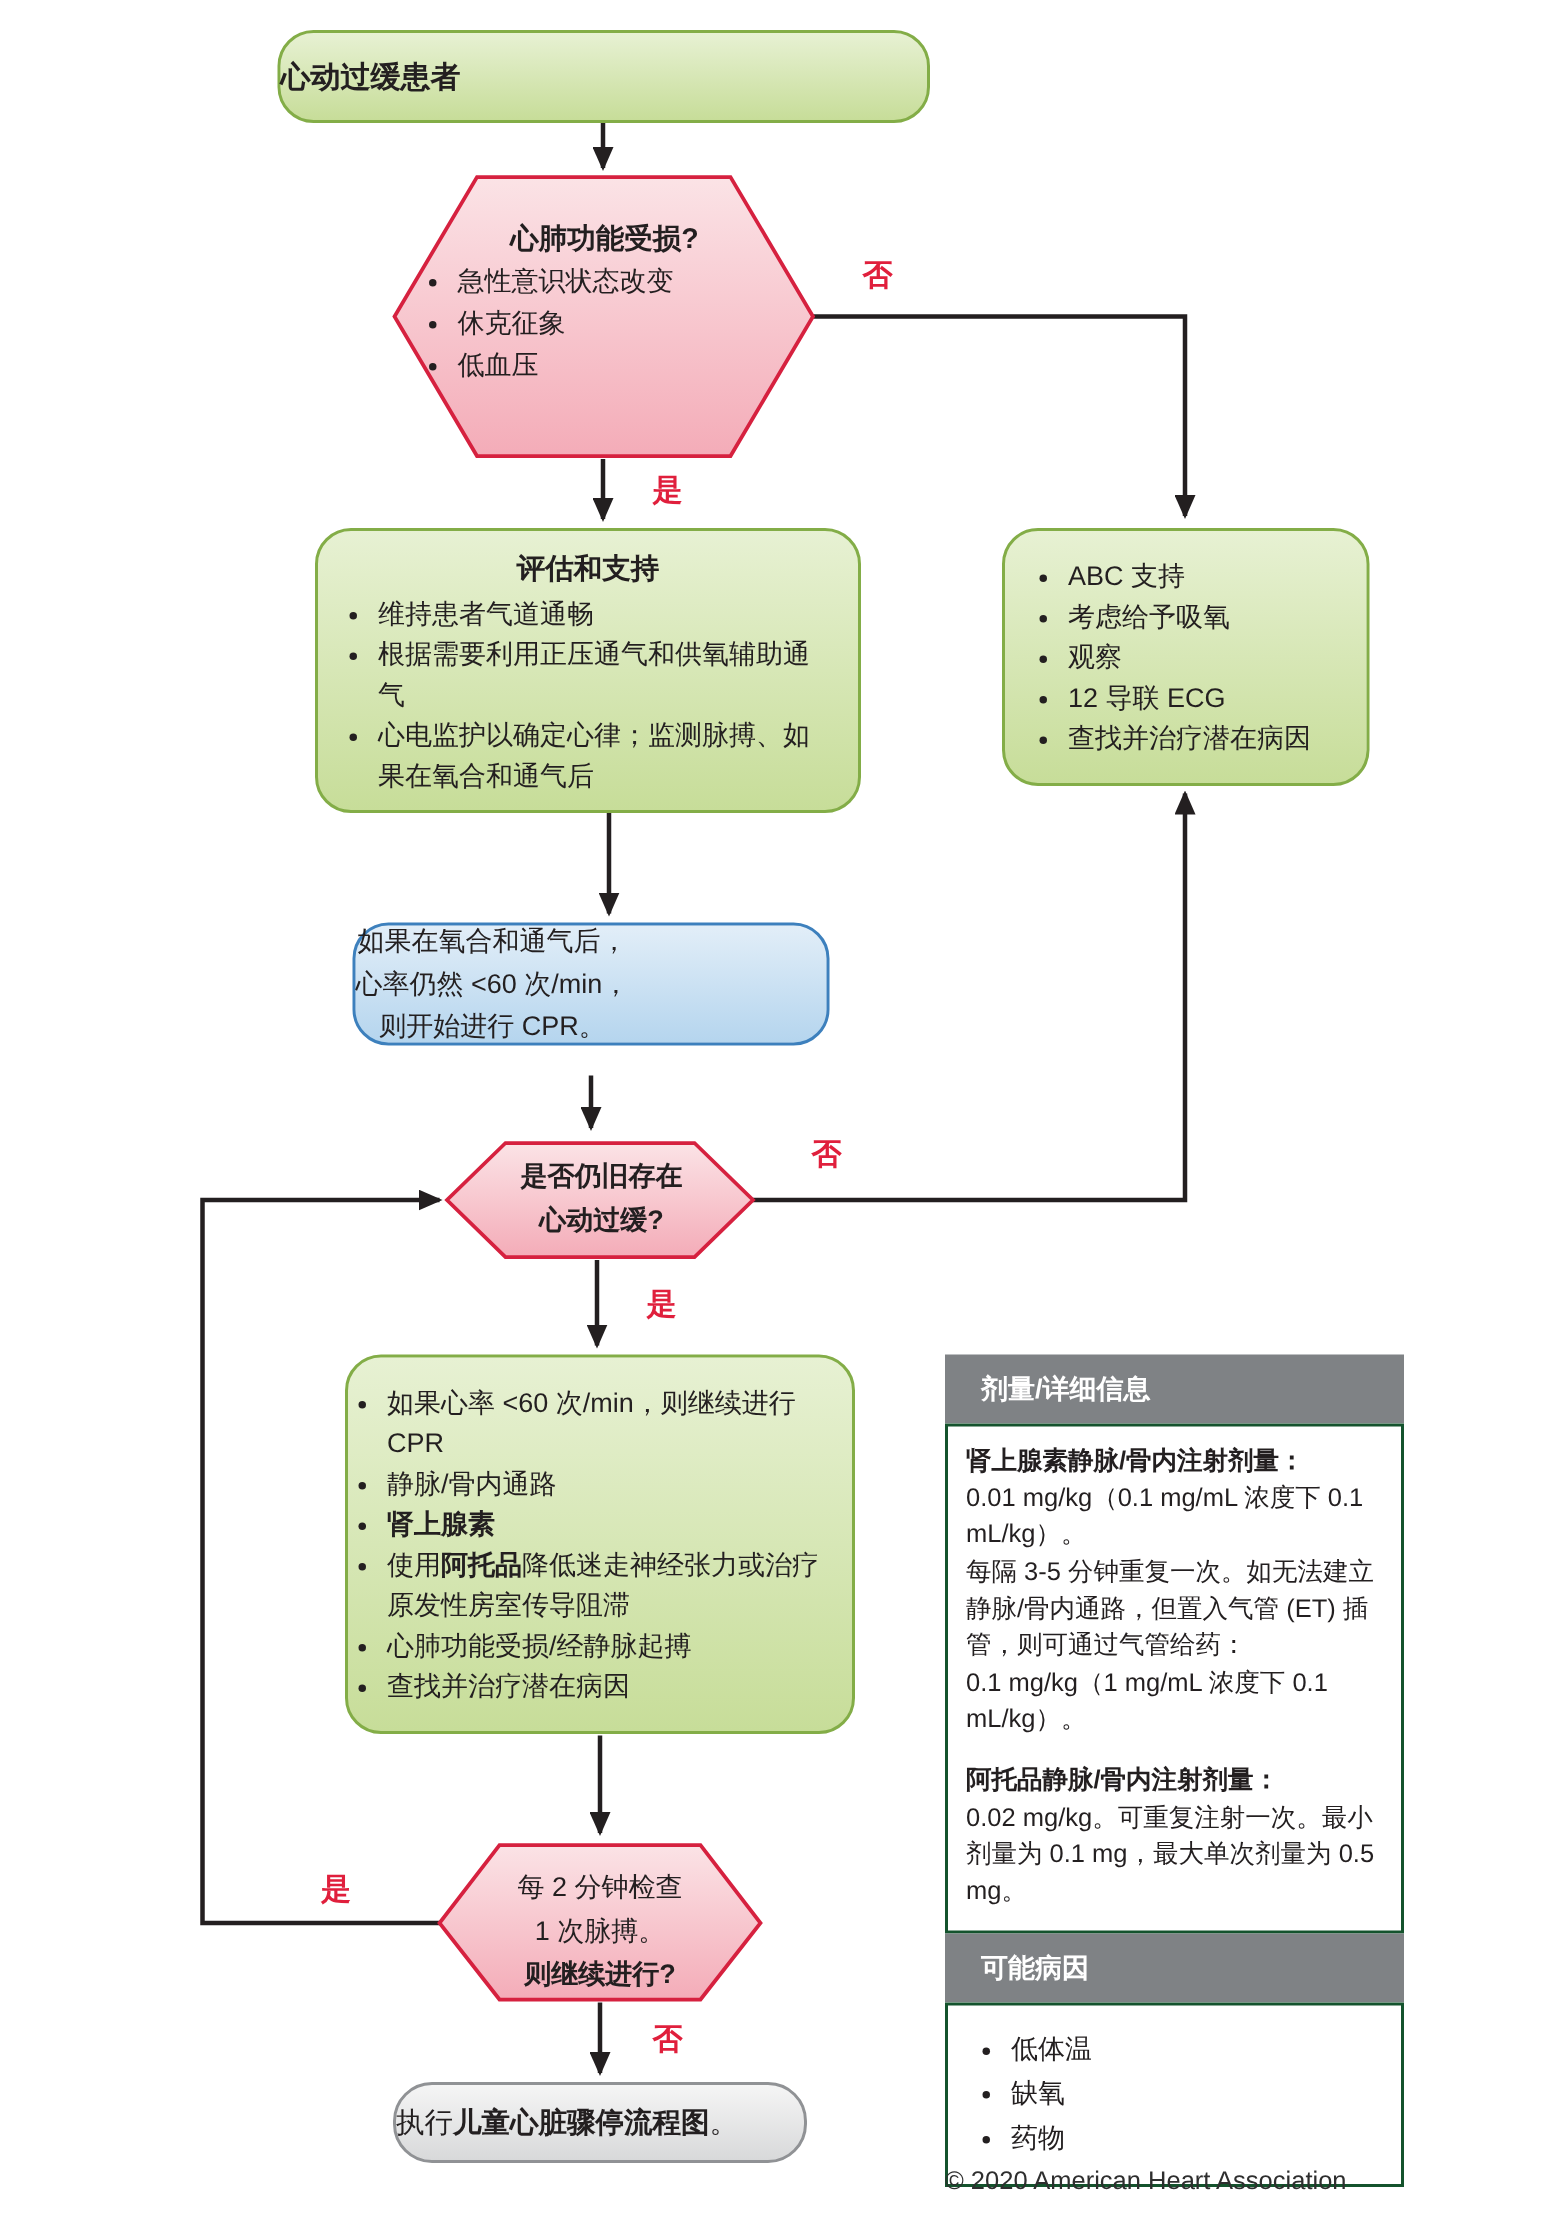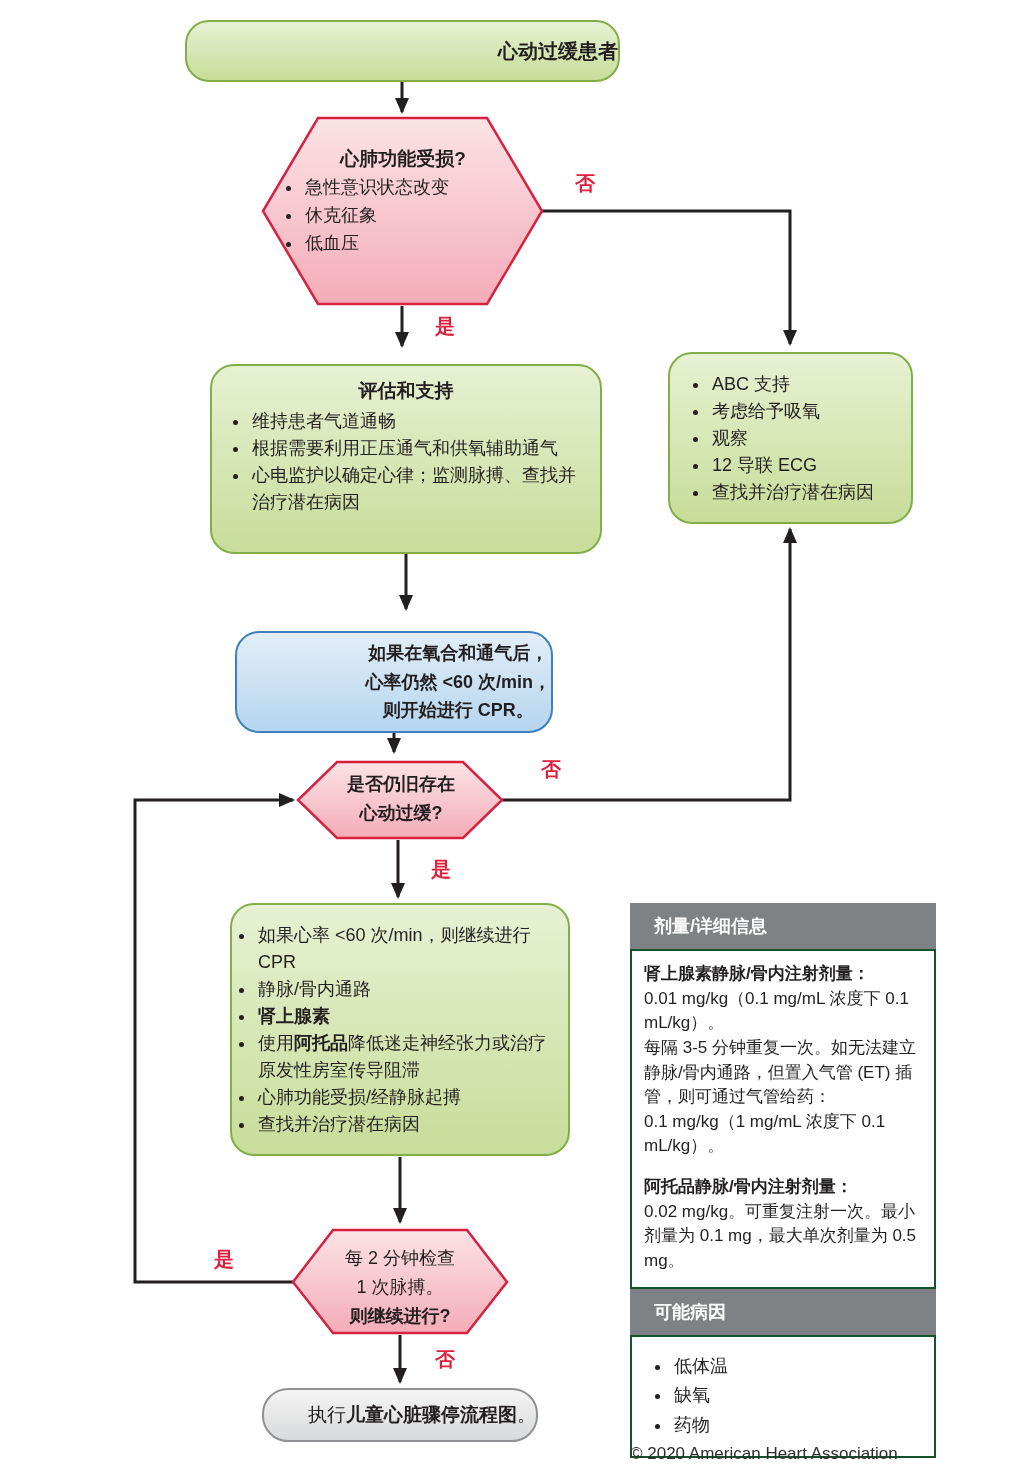--- a/index.html
+++ b/index.html
@@ -15,21 +15,21 @@
     border:2px solid #83ad47; border-radius:24px;
   }
   .blue {
     background:linear-gradient(180deg,#e2eef8 0%,#b5d5ee 100%);
     border:2px solid #3d80bd; border-radius:24px;
   }
   .grayb {
     background:linear-gradient(180deg,#f5f5f5 0%,#d8d9da 100%);
     border:2px solid #909295; border-radius:26px;
   }
-  .center-flex { display:flex; align-items:center; justify-content:flex-end; }
+  .center-flex { display:flex; align-items:center; justify-content:flex-start; }
   .node-title { font-weight:bold; text-align:center; font-size:19px; margin:8px 0 4px 0; }
   ul.blist { margin:0; padding:0 6px 0 26px; list-style:disc; font-size:18px; line-height:1.5; }
   ul.blist li { margin:0; padding-left:2px; }
   .hexText { position:absolute; box-sizing:border-box; }
   .hexTitle { font-weight:bold; font-size:19px; text-align:center; margin-bottom:2px; }
   .hexText ul.blist { font-size:18px; line-height:1.55; text-align:left; }
   .lines div { font-size:18px; line-height:1.6; text-align:center; }
   .bold { font-weight:bold; }
   .rlabel { position:absolute; color:#e01f3c; font-weight:bold; font-size:20px; }
   .startbox { font-weight:bold; font-size:20px; }
@@ -90,40 +90,40 @@
 
   <div class="hexText" style="left:283px;top:146px;width:240px;">
     <div class="hexTitle">心肺功能受损?</div>
     <ul class="blist" style="padding-left:20px;">
         <li>急性意识状态改变</li>
         <li>休克征象</li>
         <li>低血压</li>
       </ul>
   </div>
 
-  <div class="box green" style="left:210px;top:364px;width:392px;height:190px;padding:4px 12px;">
+  <div class="box green" style="left:210px;top:352px;width:364px;height:190px;padding:4px 12px;">
     <div class="node-title">评估和支持</div>
     <ul class="blist">
         <li>维持患者气道通畅</li>
         <li>根据需要利用正压通气和供氧辅助通气</li>
-        <li>心电监护以确定心律；监测脉搏、查找并治疗潜在病因</li>
+        <li>心电监护以确定心律；监测脉搏、如果在氧合和通气后</li>
       </ul>
   </div>
 
   <div class="box green" style="left:668px;top:352px;width:245px;height:172px;display:flex;align-items:center;">
     <ul class="blist" style="padding-left:40px;">
         <li>ABC 支持</li>
         <li>考虑给予吸氧</li>
         <li>观察</li>
         <li>12 导联 ECG</li>
         <li>查找并治疗潜在病因</li>
       </ul>
   </div>
 
-  <div class="box blue center-flex" style="left:235px;top:631px;width:318px;height:102px;font-weight:bold;">
+  <div class="box blue center-flex" style="left:235px;top:615px;width:318px;height:82px;">
     <div class="lines">
         <div>如果在氧合和通气后，</div>
         <div>心率仍然 &lt;60 次/min，</div>
         <div>则开始进行 CPR。</div>
       </div>
   </div>
 
   <div class="hexText" style="left:303px;top:770px;width:196px;">
     <div class="lines bold">
         <div>是否仍旧存在</div>

